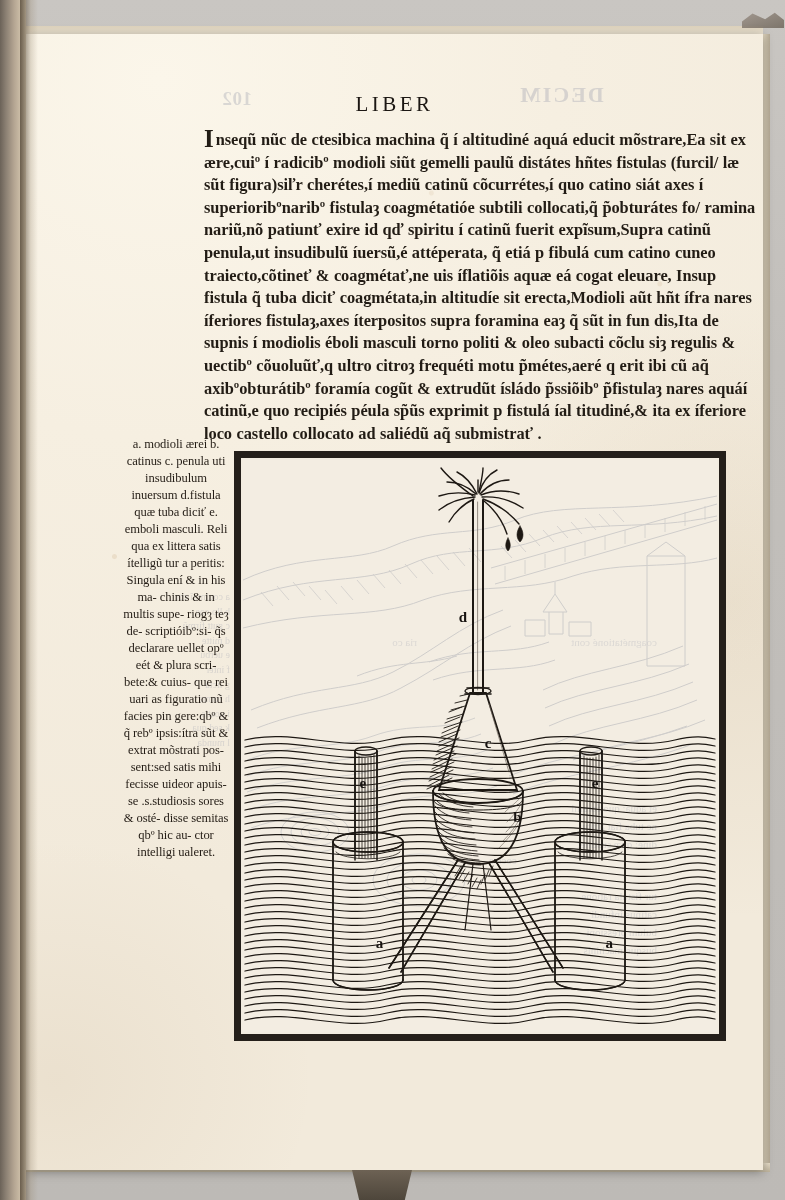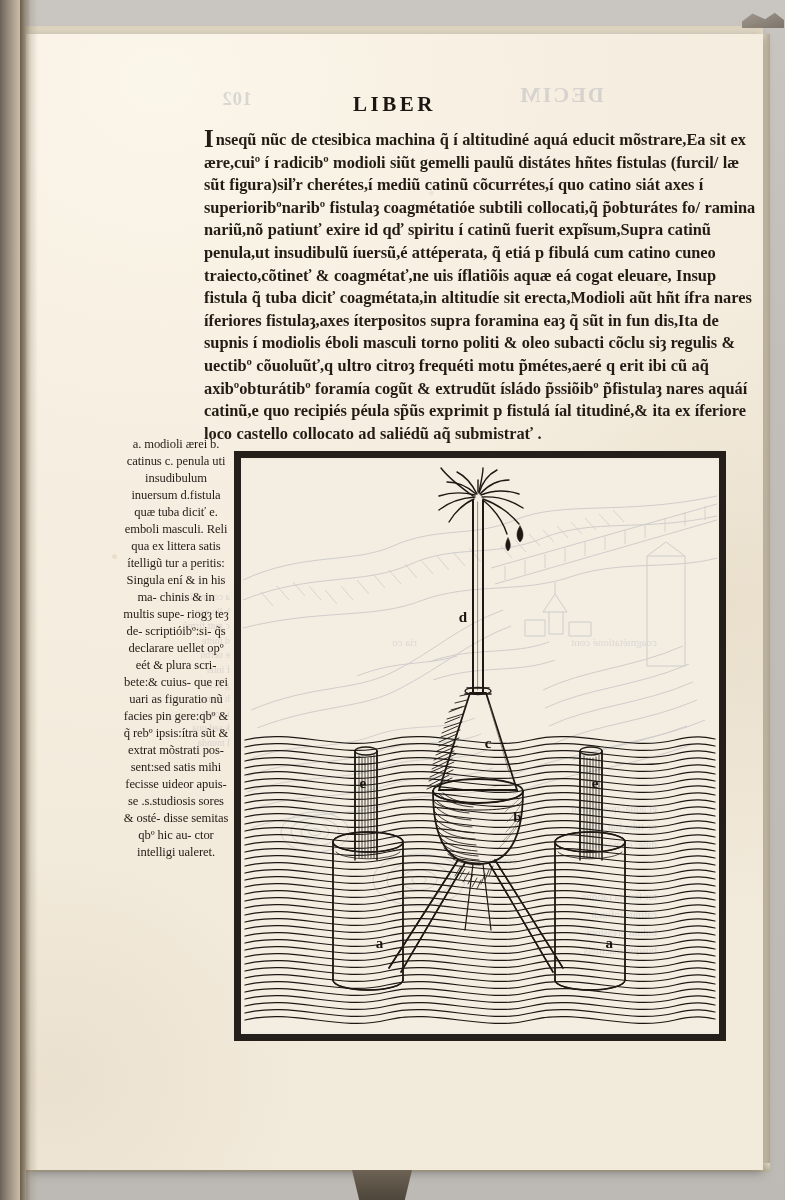--- a/index.html
+++ b/index.html
@@ -63,21 +63,21 @@
     font-family:"Liberation Serif",serif;
     transform:scaleX(-1);letter-spacing:.5px;}
   .ghost-folio{left:196px;top:54px;font-size:19px;font-weight:700;}
   .ghost-head{left:492px;top:48px;font-size:22px;font-weight:700;letter-spacing:2px;}
   .ghost-block{position:absolute;left:96px;top:556px;width:108px;
     color:#8b90a4;opacity:.26;font-size:10px;line-height:14.6px;
     transform:scaleX(-1);}
 
   
   .runhead{position:absolute;left:0;right:0;top:58px;text-align:center;
-    font-size:21px;letter-spacing:3.5px;color:#1c1713;font-weight:700;}
+    font-size:21px;letter-spacing:3.5px;color:#1c1713;font-weight:400;}
 
   
   .textblock{position:absolute;left:178px;top:94px;width:556px;font-weight:bold;}
   .textblock p{margin:0;font-size:16.4px;line-height:22.6px;color:#221c15;
     letter-spacing:-.05px;word-spacing:.4px;}
   .initial{font-size:25px;line-height:22px;vertical-align:-2px;padding-right:2px;}
 
   
   .marginal{position:absolute;left:96px;top:402px;width:108px;
     font-size:12.6px;line-height:17.0px;color:#241d16;letter-spacing:-.1px;text-align:center;}

